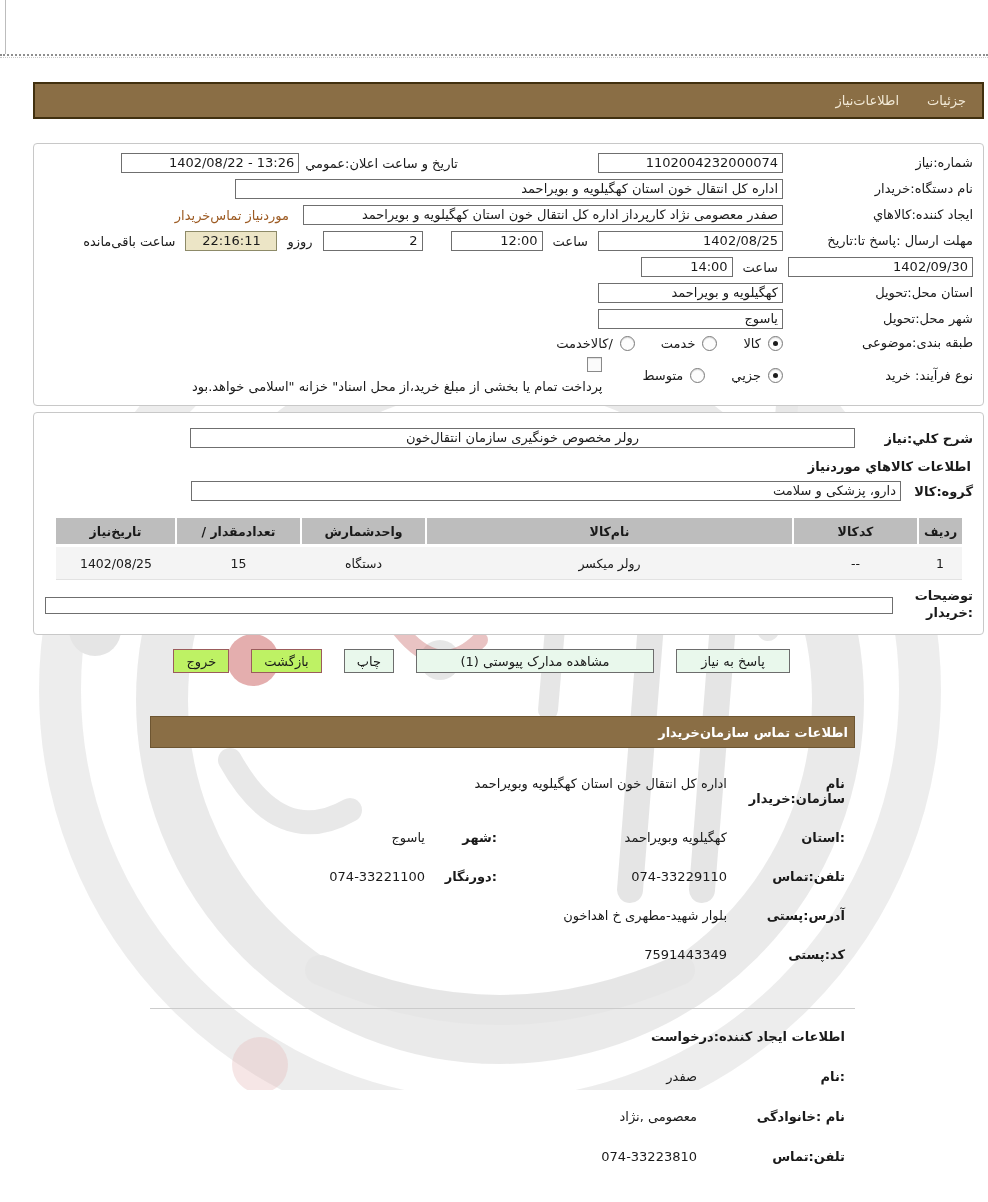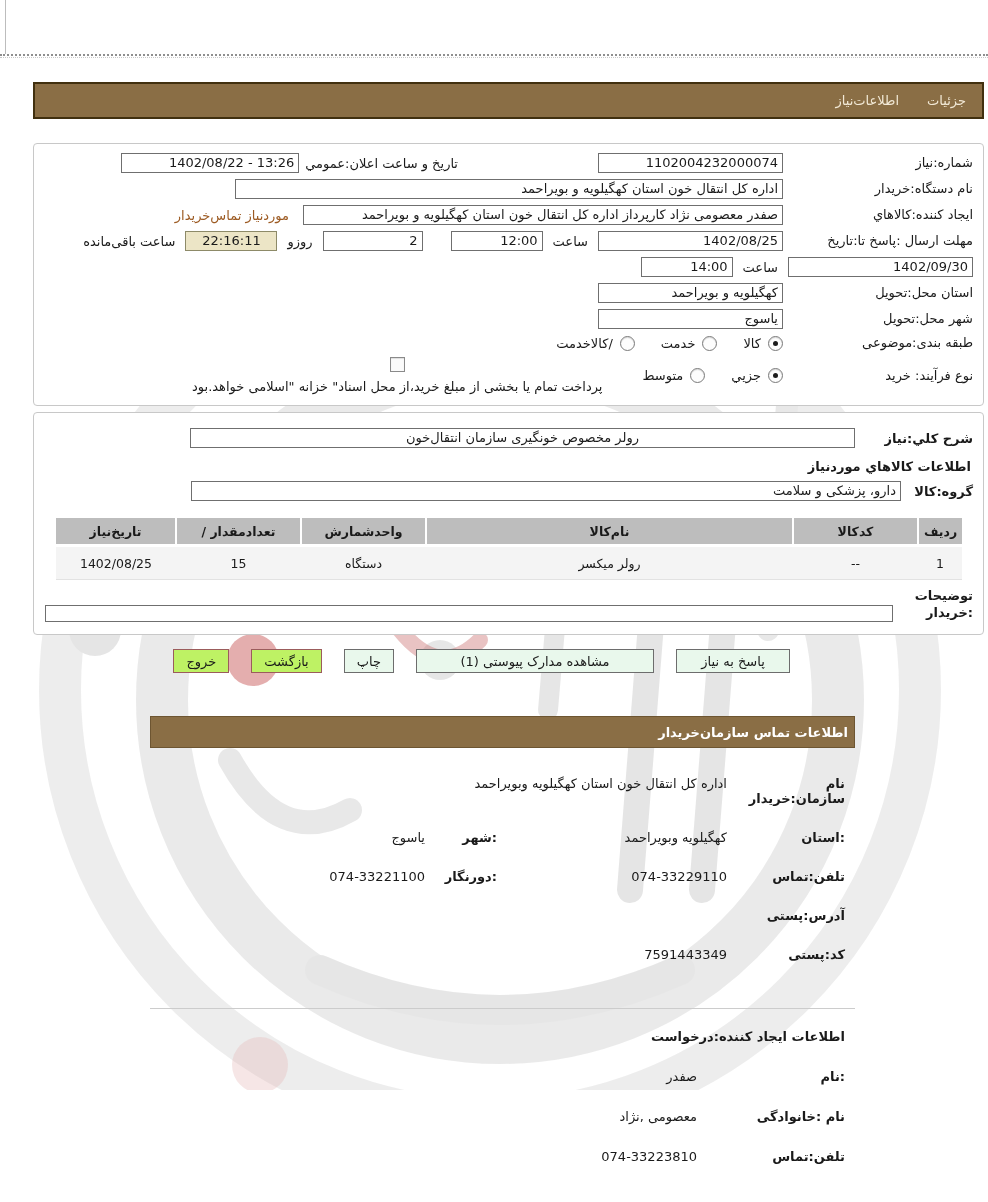--- a/index.html
+++ b/index.html
@@ -41,36 +41,36 @@
   .w-days{width:90px;}
   .countdown{width:82px;background:#ece5c6;border:1px solid #8d8a68;text-align:center;}
   .inline-word{margin-right:10px;margin-left:10px;}
   .link{color:#9c5a22;margin-right:14px;cursor:pointer;}
 
   .radio{width:13px;height:13px;border:1px solid #7a7a7a;border-radius:50%;background:#fdfdfd;flex:none;box-shadow:inset 0 1px 1px rgba(0,0,0,.15);}
   .radio.checked{position:relative;}
   .radio.checked::after{content:"";position:absolute;width:5px;height:5px;left:4px;top:4px;border-radius:50%;background:#1c1c1c;}
   .radio.checked{position:relative;display:inline-block;}
   .checkbox{width:13px;height:13px;border:1px solid #8a8a8a;background:#fbfbfb;flex:none;box-shadow:inset 0 1px 1px rgba(0,0,0,.12);}
-  .opt{display:flex;align-items:center;gap:7px;}
+  .opt{display:flex;gap:7px;}
   .opts{display:flex;align-items:center;gap:26px;}
 
   
   .desc-inp{width:655px;text-align:center;}
   .group-inp{width:700px;}
   .heading{font-weight:bold;padding:8px 12px 4px 0;direction:rtl;}
 
   table.items{direction:rtl;border-collapse:collapse;margin:14px 21px 0 22px;width:906px;table-layout:fixed;}
   table.items th{
     background:#bdbdbd;font-weight:bold;height:26px;font-size:12.5px;
     border-left:2px solid #fff;border-bottom:3px solid #fff;text-align:center;padding:0 2px;
   }
   table.items th:last-child{border-left:none;}
   table.items td{background:#f4f4f4;height:30px;text-align:center;font-size:12.5px;border-bottom:1px solid #e2e2e2;}
-  .notes-row{display:flex;direction:rtl;align-items:flex-end;padding:8px 10px 0 10px;}
+  .notes-row{display:flex;direction:rtl;align-items:center;padding:8px 10px 0 10px;}
   .notes-label{width:80px;flex:none;font-weight:bold;line-height:1.3;}
   .notes-inp{width:838px;height:15px;}
 
   
   .btnrow{display:flex;direction:rtl;align-items:center;gap:22px;margin-top:14px;padding-right:198px;}
   .btn{height:22px;display:flex;align-items:center;justify-content:center;border:1px solid #6d6d6d;font-size:13px;padding:0 12px;cursor:pointer;white-space:nowrap;}
   .btn.green{background:#e9f8ec;}
   .btn.pink{background:#bef264;border-color:#9b5c5c;}
   .btn.respond{min-width:88px;}
   .btn.docs{min-width:212px;}
@@ -299,20 +299,21 @@
       <div class="cvalue2">یاسوج</div>
     </div>
     <div class="crow">
       <div class="clabel">تلفن:تماس</div>
       <div class="cvalue narrow"><span class="ltr">074-33229110</span></div>
       <div class="clabel2">:دورنگار</div>
       <div class="cvalue2"><span class="ltr">074-33221100</span></div>
     </div>
     <div class="crow">
       <div class="clabel">آدرس:پستی</div>
+      <div class="cvalue">بلوار شهید-مطهری خ اهداخون</div>
     </div>
     <div class="crow">
       <div class="clabel">کد:پستی</div>
       <div class="cvalue narrow">7591443349</div>
     </div>
   </div>
 
   <div class="divider"></div>
 
   <div class="requester">

